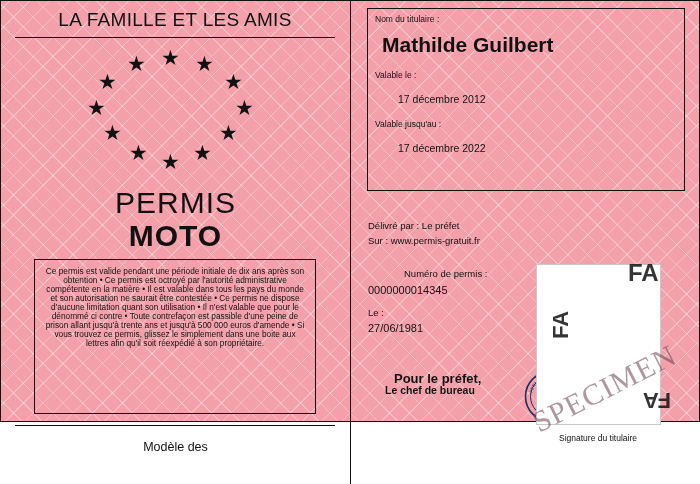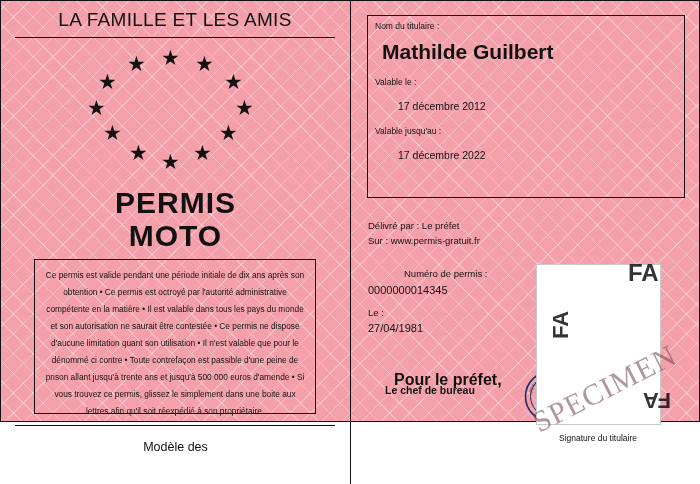--- a/index.html
+++ b/index.html
@@ -36,76 +36,76 @@
     position:absolute;left:14px;top:36px;width:320px;height:1px;background:#111;
   }
   .stars{
     position:absolute;left:64px;top:46px;width:222px;height:126px;
   }
   .star{
     position:absolute;font-size:21px;line-height:21px;color:#111;
   }
   .permis{
     position:absolute;left:0;top:185px;width:349px;text-align:center;
-    font-size:30px;font-weight:bold;letter-spacing:1px;color:#111;
+    font-size:30px;font-weight:normal;letter-spacing:1px;color:#111;
   }
   .moto{
     position:absolute;left:0;top:218px;width:349px;text-align:center;
     font-size:30px;font-weight:bold;letter-spacing:1px;color:#111;
   }
   .legalbox{
     position:absolute;left:33px;top:258px;width:282px;height:155px;
     border:1px solid #111;
     box-sizing:border-box;
     padding:7px 10px;
   }
   .legalbox p{
     margin:0;
     font-size:8.3px;
-    line-height:17px;
+    line-height:9px;
     text-align:center;
     color:#111;
   }
   .l-rule2{
     position:absolute;left:14px;top:424px;width:320px;height:1px;background:#111;
   }
   .model1{
     position:absolute;left:0;top:431px;width:349px;text-align:center;
     font-size:12.5px;color:#111;margin-top:8px;
   }
   .model2{
     position:absolute;left:0;top:449px;width:349px;text-align:center;
     font-size:14px;color:#111;letter-spacing:.2px;
   }
   
   .right{
     position:absolute;left:350px;top:0;width:350px;height:484px;
   }
   .holderbox{
-    position:absolute;left:16px;top:14px;width:318px;height:183px;
+    position:absolute;left:16px;top:7px;width:318px;height:183px;
     border:1px solid #111;box-sizing:border-box;
   }
   .lbl{font-size:8.5px;color:#111;}
   .val{font-size:10.5px;color:#111;margin-left:16px;}
   .holder-lbl{position:absolute;left:7px;top:5px;}
   .holder-name{position:absolute;left:14px;top:24px;font-size:21px;font-weight:bold;color:#111;}
   .obt-lbl{position:absolute;left:7px;top:61px;}
   .obt-val{position:absolute;left:14px;top:84px;}
   .val-lbl{position:absolute;left:7px;top:110px;}
   .val-val{position:absolute;left:14px;top:133px;}
 
   .deliv{position:absolute;left:17px;top:219px;font-size:9.5px;color:#111;}
   .sur{position:absolute;left:17px;top:234px;font-size:9.5px;color:#111;}
 
   .num-lbl{position:absolute;left:17px;top:267px;font-size:9.5px;color:#111;padding-left:36px;}
   .num-val{position:absolute;left:17px;top:283px;font-size:11px;color:#111;}
   .le-lbl{position:absolute;left:17px;top:306px;font-size:9.5px;color:#111;}
   .le-val{position:absolute;left:17px;top:321px;font-size:11px;color:#111;}
 
-  .prefet1{position:absolute;left:43px;top:370px;font-size:16px;font-weight:bold;color:#111;text-align:center;}
+  .prefet1{position:absolute;left:43px;top:370px;font-size:13px;font-weight:bold;color:#111;text-align:center;}
   .prefet2{position:absolute;left:34px;top:383px;font-size:10.5px;font-weight:bold;color:#111;}
 
   .stamp{
     position:absolute;left:173px;top:369px;width:53px;height:53px;
   }
   .photobox{
     position:absolute;left:185px;top:263px;width:125px;height:161px;
     background:#ffffff;border:1px solid #c9c9c9;box-sizing:border-box;
   }
   .sig-lbl{
@@ -171,21 +171,21 @@
       <div class="lbl val-lbl">Valable jusqu'au :</div>
       <div class="val val-val">17 décembre 2022</div>
     </div>
 
     <div class="deliv">Délivré par : Le préfet</div>
     <div class="sur">Sur : www.permis-gratuit.fr</div>
 
     <div class="num-lbl">Numéro de permis :</div>
     <div class="num-val">0000000014345</div>
     <div class="le-lbl">Le :</div>
-    <div class="le-val">27/04/1981</div>
+    <div class="le-val">27/06/1981</div>
 
     <div class="prefet1">Pour le préfet,</div>
     <div class="prefet2">Le chef de bureau</div>
 
     <div class="stamp">
       <svg width="53" height="53" viewBox="0 0 53 53">
         <circle cx="26.5" cy="26.5" r="25" fill="none" stroke="#1c2f5e" stroke-width="1.6"></circle>
         <circle cx="26.5" cy="26.5" r="20" fill="none" stroke="#1c2f5e" stroke-width="1"></circle>
         <path d="M14 32 h25 v3 h-25 z" fill="#1c2f5e"></path>
         <path d="M17 32 l4 -8 h11 l4 8 z" fill="none" stroke="#1c2f5e" stroke-width="1.2"></path>

